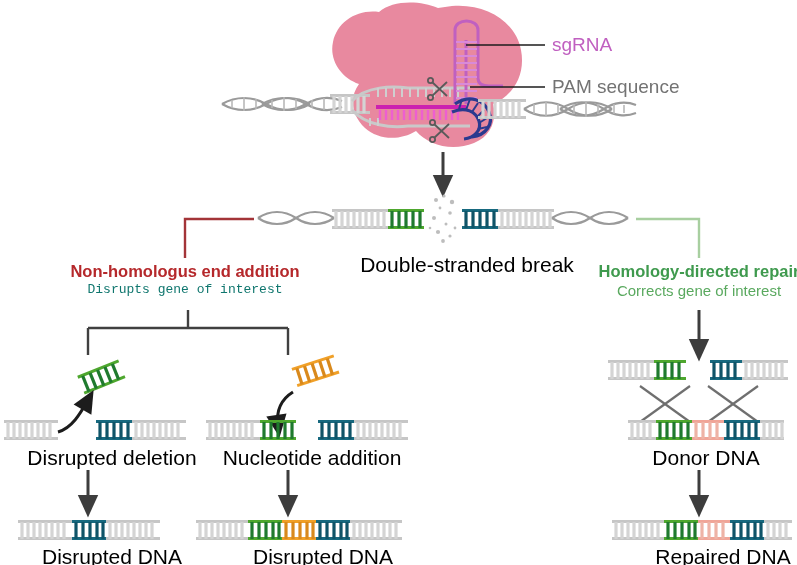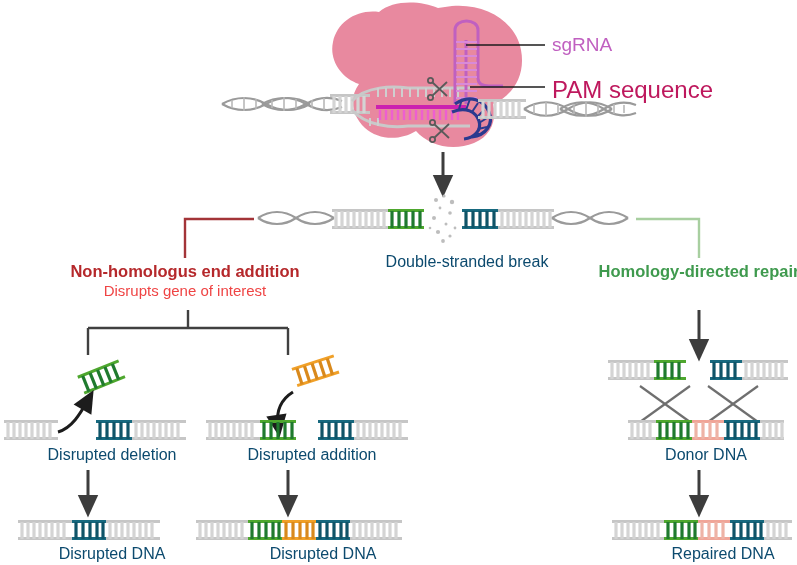--- a/index.html
+++ b/index.html
@@ -6,24 +6,24 @@
   body{
     width:797px;height:565px;position:relative;overflow:hidden;
     font-family:"Liberation Sans", sans-serif;
     color:#3f3f3f;
   }
   .stage{position:absolute;inset:0;}
   svg.layer{position:absolute;left:0;top:0;width:797px;height:565px;}
   .lbl{position:absolute;white-space:nowrap;}
   .lbl-center{transform:translateX(-50%);text-align:center;}
   .t-sgrna{color:#c060c0;font-size:19px;}
-  .t-pam{color:#be185d;font-size:24px;}
-  .t-caption{color:#0c4a6e;font-size:16px;padding-left:48px;}
+  .t-pam{color:#737373;font-size:19px;}
+  .t-caption{color:#000000;font-size:21px;padding-left:48px;}
   .t-nhej-title{color:#b5282b;font-size:16.5px;font-weight:bold;}
-  .t-nhej-sub{color:#ef4444;font-size:15px;}
+  .t-nhej-sub{color:#0f766e;font-size:13px;font-family:Liberation Mono, monospace;}
   .t-hdr-title{color:#3f9a4e;font-size:16.5px;font-weight:bold;}
   .t-hdr-sub{color:#5aa95f;font-size:15px;}
 </style>
 </head>
 <body>
 
 <div class="stage">
 
 <svg class="layer" viewBox="0 0 797 565">
   <defs>
@@ -685,22 +685,23 @@
 <div class="lbl t-sgrna" style="left:552px;top:34px;">sgRNA</div>
 
 <div class="lbl t-pam" style="left:552px;top:76px;">PAM sequence</div>
 
 <div class="lbl t-caption lbl-center" style="left:443px;top:253px;">Double-stranded break</div>
 
 <div class="lbl t-nhej-title lbl-center" style="left:185px;top:262px;">Non-homologus end addition</div>
 <div class="lbl t-nhej-sub lbl-center" style="left:185px;top:282px;">Disrupts gene of interest</div>
 
 <div class="lbl t-hdr-title lbl-center" style="left:699px;top:262px;">Homology-directed repair</div>
+<div class="lbl t-hdr-sub lbl-center" style="left:699px;top:282px;">Corrects gene of interest</div>
 
 <div class="lbl t-caption lbl-center" style="left:88px;top:446px;">Disrupted deletion</div>
-<div class="lbl t-caption lbl-center" style="left:288px;top:446px;">Disrupted addition</div>
+<div class="lbl t-caption lbl-center" style="left:288px;top:446px;">Nucleotide addition</div>
 <div class="lbl t-caption lbl-center" style="left:682px;top:446px;">Donor DNA</div>
 
 <div class="lbl t-caption lbl-center" style="left:88px;top:545px;">Disrupted DNA</div>
 <div class="lbl t-caption lbl-center" style="left:299px;top:545px;">Disrupted DNA</div>
 <div class="lbl t-caption lbl-center" style="left:699px;top:545px;">Repaired DNA</div>
 
 </div>
 
 </body></html>

